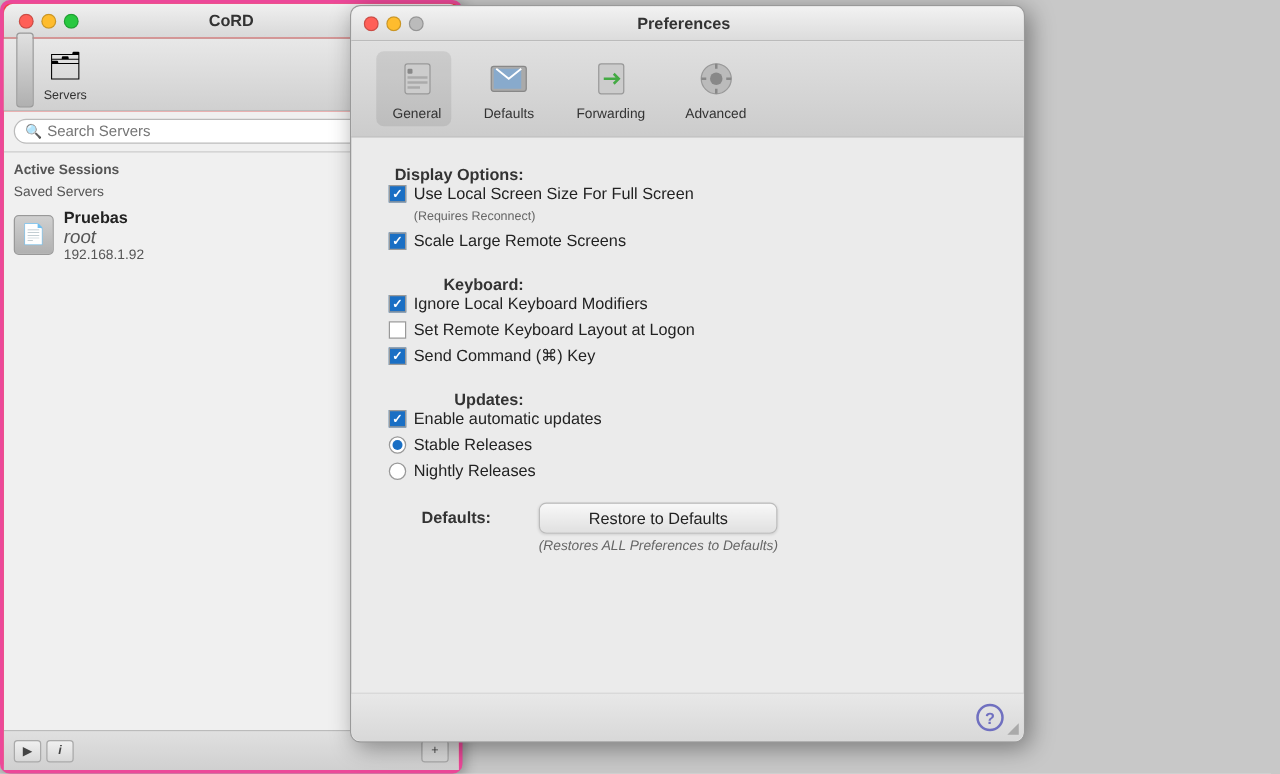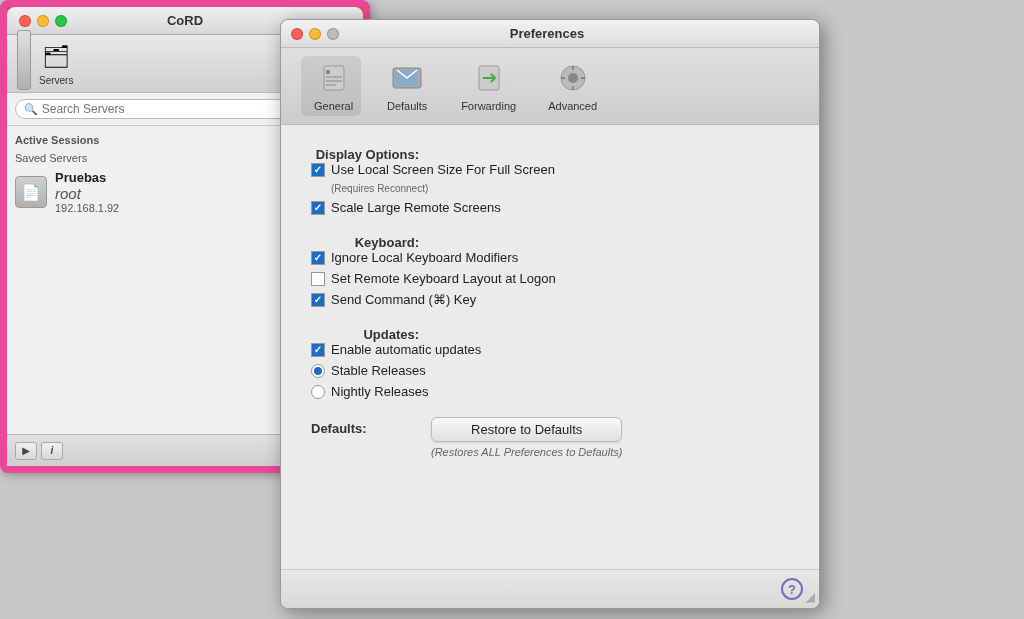--- a/index.html
+++ b/index.html
@@ -10,23 +10,23 @@
       height: 619px;
       overflow: hidden;
       position: relative;
     }
 
     
     .cord-window {
       position: absolute;
       left: 0; top: 0;
       width: 370px;
-      height: 473px;
+      height: 619px;
       background: #ef4444;
-      border: 7px solid #ec4899;
+      border: 3px solid #ec4899;
       border-radius: 8px;
       box-shadow: 2px 2px 10px rgba(0,0,0,0.3);
       display: flex;
       flex-direction: column;
     }
 
     .cord-titlebar {
       background: linear-gradient(to bottom, #f0f0f0, #d8d8d8);
       border-radius: 8px 8px 0 0;
       border-bottom: 1px solid #aaa;
@@ -245,21 +245,21 @@
 
     .disconnect-label {
       font-size: 10px;
       color: #333;
     }
 
     
     .prefs-dialog {
       position: absolute;
       left: 280px;
-      top: 19px;
+      top: 4px;
       width: 540px;
       height: 590px;
       background: #ebebeb;
       border: 1px solid #999;
       border-radius: 8px;
       box-shadow: 4px 4px 20px rgba(0,0,0,0.4);
       display: flex;
       flex-direction: column;
     }
 
@@ -446,21 +446,21 @@
     .prefs-defaults-section {
       display: flex;
       align-items: flex-start;
       margin-bottom: 18px;
     }
 
     .prefs-defaults-label {
       font-size: 13px;
       font-weight: bold;
       color: #333;
-      text-align: left;
+      text-align: center;
       min-width: 120px;
       padding-right: 12px;
       padding-top: 4px;
     }
 
     .prefs-defaults-content {
       display: flex;
       flex-direction: column;
       gap: 4px;
     }

